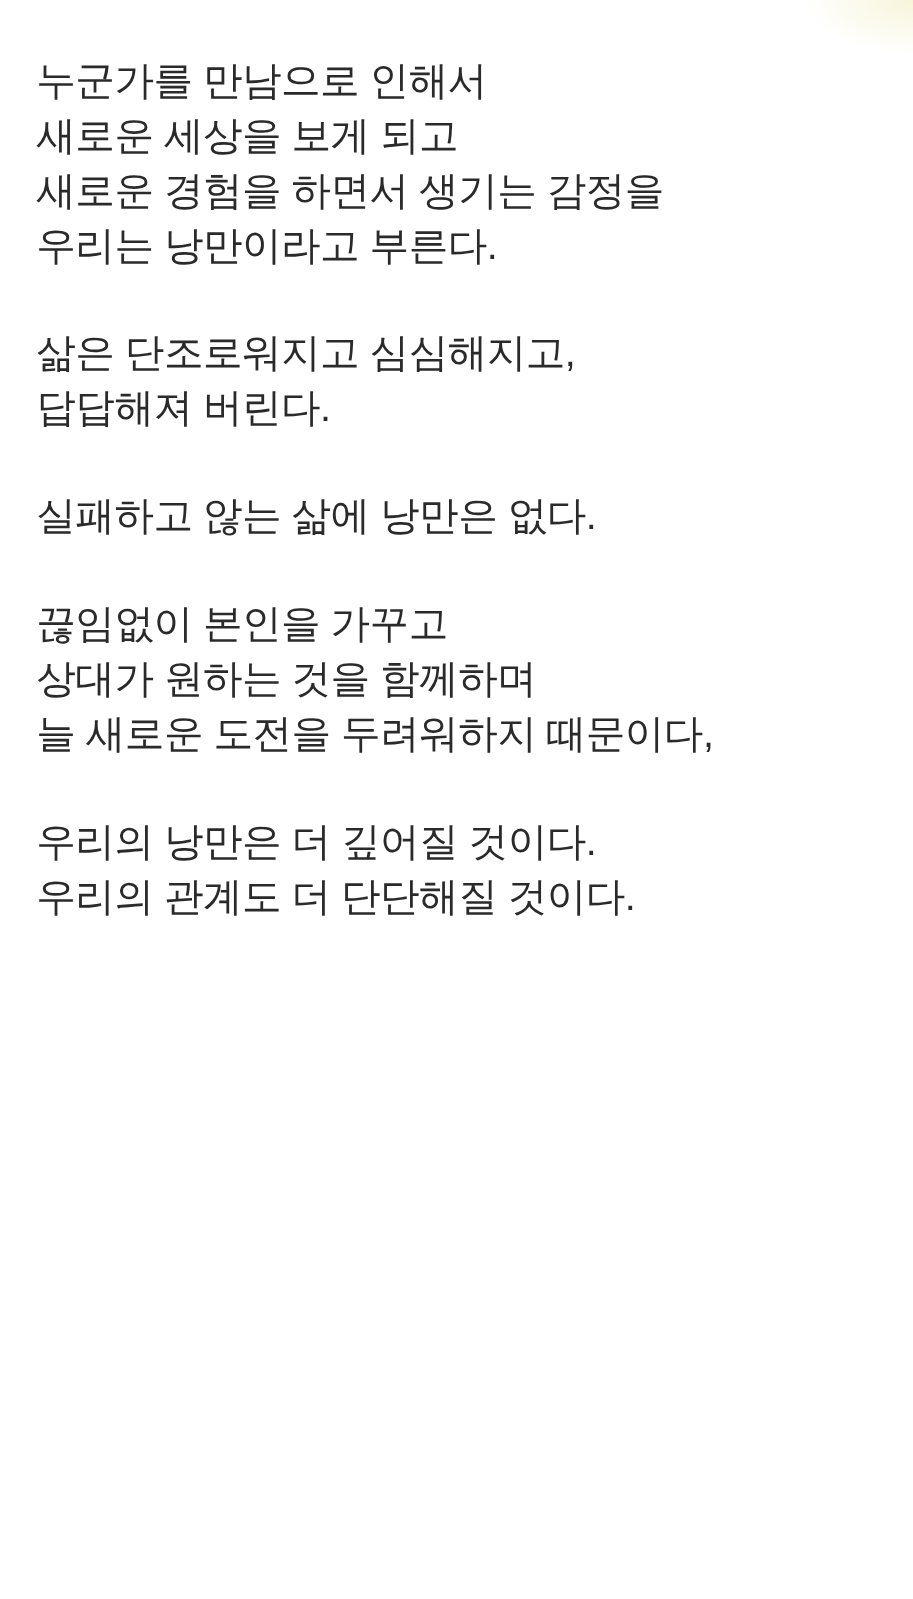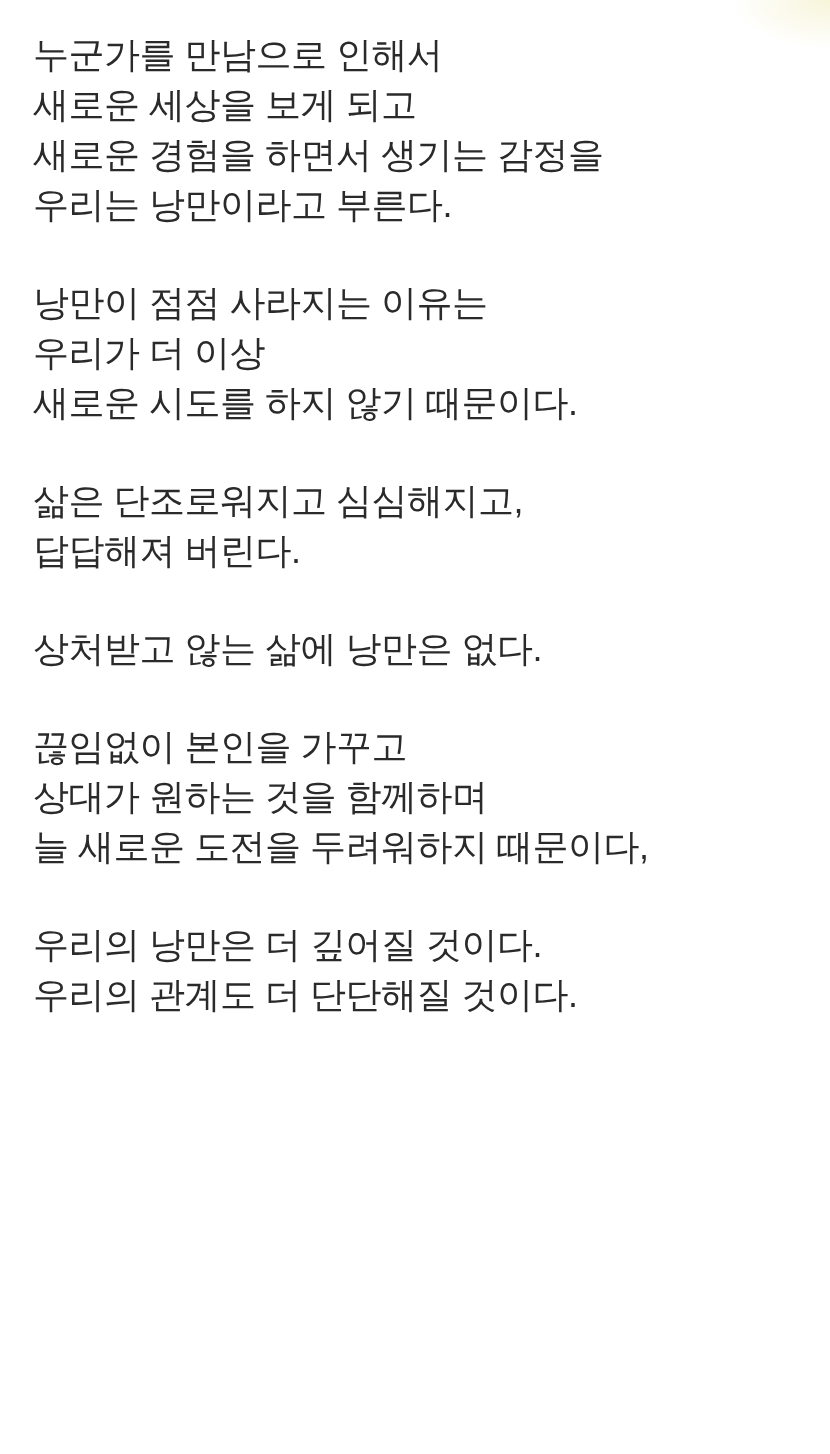--- a/index.html
+++ b/index.html
@@ -11,21 +11,21 @@
     height: 1454px;
     overflow: hidden;
     background: #ffffff;
     font-family: "Liberation Sans", "DejaVu Sans", sans-serif;
   }
   .page {
     position: relative;
     width: 830px;
     height: 1454px;
     box-sizing: border-box;
-    padding: 30px 24px 0 33px;
+    padding: 48px 24px 0 33px;
     
     background:
       radial-gradient(140px 70px at 100% 0%, rgba(247, 244, 215, 0.95) 0%, rgba(255, 255, 255, 0) 70%),
       #ffffff;
   }
   .poem p {
     margin: 0 0 48px 0;
     font-size: 36px;
     line-height: 50px;
     font-weight: 400;
@@ -40,25 +40,22 @@
 </style>
 </head>
 <body>
 
 <main class="page">
   <div class="poem">
       <p>누군가를 만남으로 인해서
 새로운 세상을 보게 되고
 새로운 경험을 하면서 생기는 감정을
 우리는 낭만이라고 부른다.</p>
-      <p>낭만이 점점 사라지는 이유는
-우리가 더 이상
-새로운 시도를 하지 않기 때문이다.</p>
       <p>삶은 단조로워지고 심심해지고,
 답답해져 버린다.</p>
-      <p>상처받고 않는 삶에 낭만은 없다.</p>
+      <p>실패하고 않는 삶에 낭만은 없다.</p>
       <p>끊임없이 본인을 가꾸고
 상대가 원하는 것을 함께하며
 늘 새로운 도전을 두려워하지 때문이다,</p>
       <p>우리의 낭만은 더 깊어질 것이다.
 우리의 관계도 더 단단해질 것이다.</p>
     </div>
 </main>
 
 </body></html>

